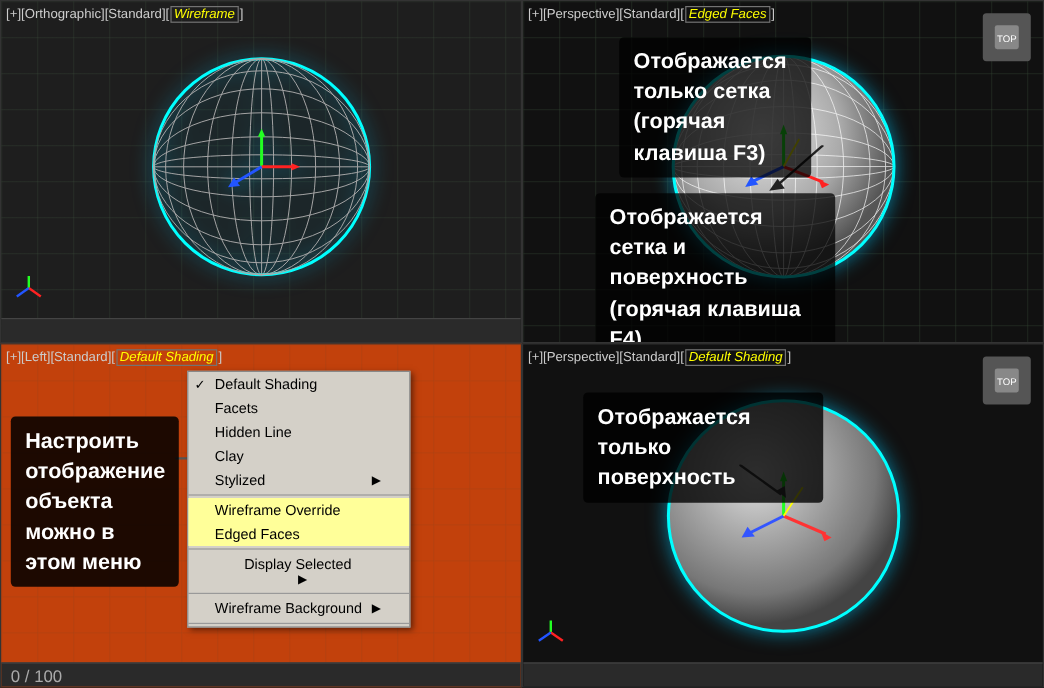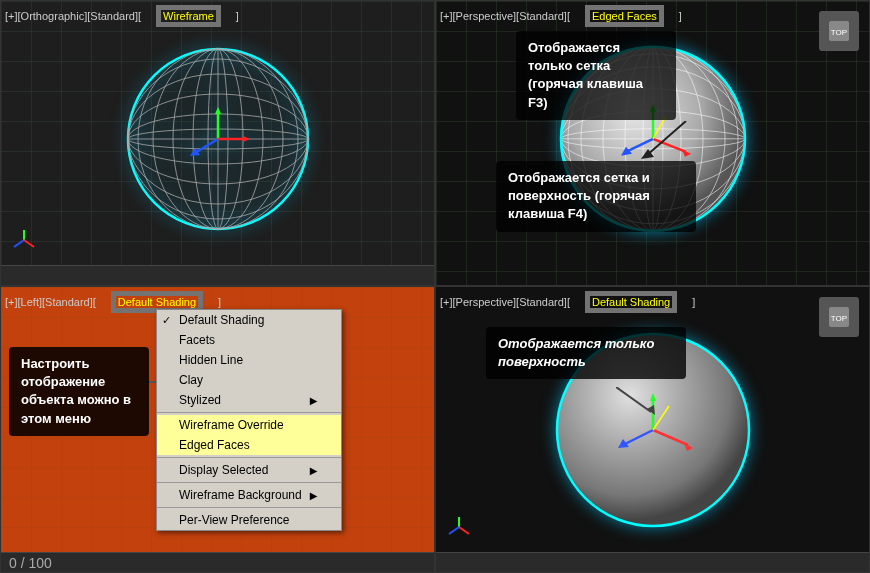--- a/index.html
+++ b/index.html
@@ -53,38 +53,39 @@
     
     .vp-label {
       position: absolute;
       top: 4px;
       left: 4px;
       color: #ccc;
       font-size: 11px;
       z-index: 10;
       display: flex;
       align-items: center;
-      gap: 15px;
+      gap: 1px;
     }
 
     .vp-label-highlighted {
       color: #ffff00;
-      border: 5px solid #737373;
+      border: 1px solid #737373;
       padding: 0 2px;
+      font-style: italic;
     }
 
     
     .callout {
       position: absolute;
       background: rgba(0,0,0,0.75);
       border: none;
       border-radius: 4px;
       padding: 8px 12px;
       color: #fff;
-      font-size: 13px;
+      font-size: 18px;
       font-weight: bold;
       line-height: 1.4;
       z-index: 20;
     }
 
     
     .context-menu {
       position: absolute;
       background: #d4d0c8;
       border: 1px solid #888;
@@ -306,33 +307,30 @@
         <span class="arrow">▶</span>
       </div>
       <div class="menu-separator"></div>
       <div class="menu-item" style="background:#ffff99;">
         <span>Wireframe Override</span>
       </div>
       <div class="menu-item" style="background:#ffff99;">
         <span>Edged Faces</span>
       </div>
       <div class="menu-separator"></div>
-      <div class="menu-item" style="display:flex;justify-content:space-between;">
+      <div class="menu-item" style="display:flex;justify-content:space-between;flex-direction:column;">
         <span>Display Selected</span>
         <span class="arrow">▶</span>
       </div>
       <div class="menu-separator"></div>
       <div class="menu-item" style="display:flex;justify-content:space-between;">
         <span>Wireframe Background</span>
         <span class="arrow">▶</span>
       </div>
       <div class="menu-separator"></div>
-      <div class="menu-item">
-        <span>Per-View Preference</span>
-      </div>
     </div>
 
     <div class="status-bar">
       <span>0 / 100</span>
     </div>
   </div>
 
   <div class="viewport">
     <div class="viewport-bg-dark" style="background:#111;"></div>
     <div class="vp-label">
@@ -367,21 +365,21 @@
       <rect x="12" y="12" width="20" height="20" fill="#888" rx="2"></rect>
       <text x="22" y="26" text-anchor="middle" fill="#fff" font-size="8">TOP</text>
     </svg>
 
     <svg style="position:absolute;bottom:30px;left:8px;" width="30" height="30">
       <line x1="15" y1="15" x2="15" y2="5" stroke="#22ff22" stroke-width="2"></line>
       <line x1="15" y1="15" x2="25" y2="22" stroke="#ff2222" stroke-width="2"></line>
       <line x1="15" y1="15" x2="5" y2="22" stroke="#2255ff" stroke-width="2"></line>
     </svg>
 
-    <div class="callout" style="top:40px;left:50px;max-width:200px;background:rgba(0,0,0,0.8);font-style:italic;">
+    <div class="callout" style="top:40px;left:50px;max-width:200px;background:rgba(0,0,0,0.8);">
       <span>Отображается
 только поверхность</span>
     </div>
 
     <svg style="position:absolute;top:100px;left:180px;" width="50" height="30">
       <line x1="0" y1="0" x2="35" y2="25" stroke="#444" stroke-width="2"></line>
       <polygon points="39,28 31,22 38,18" fill="#444"></polygon>
     </svg>
 
     <div class="status-bar"></div>

